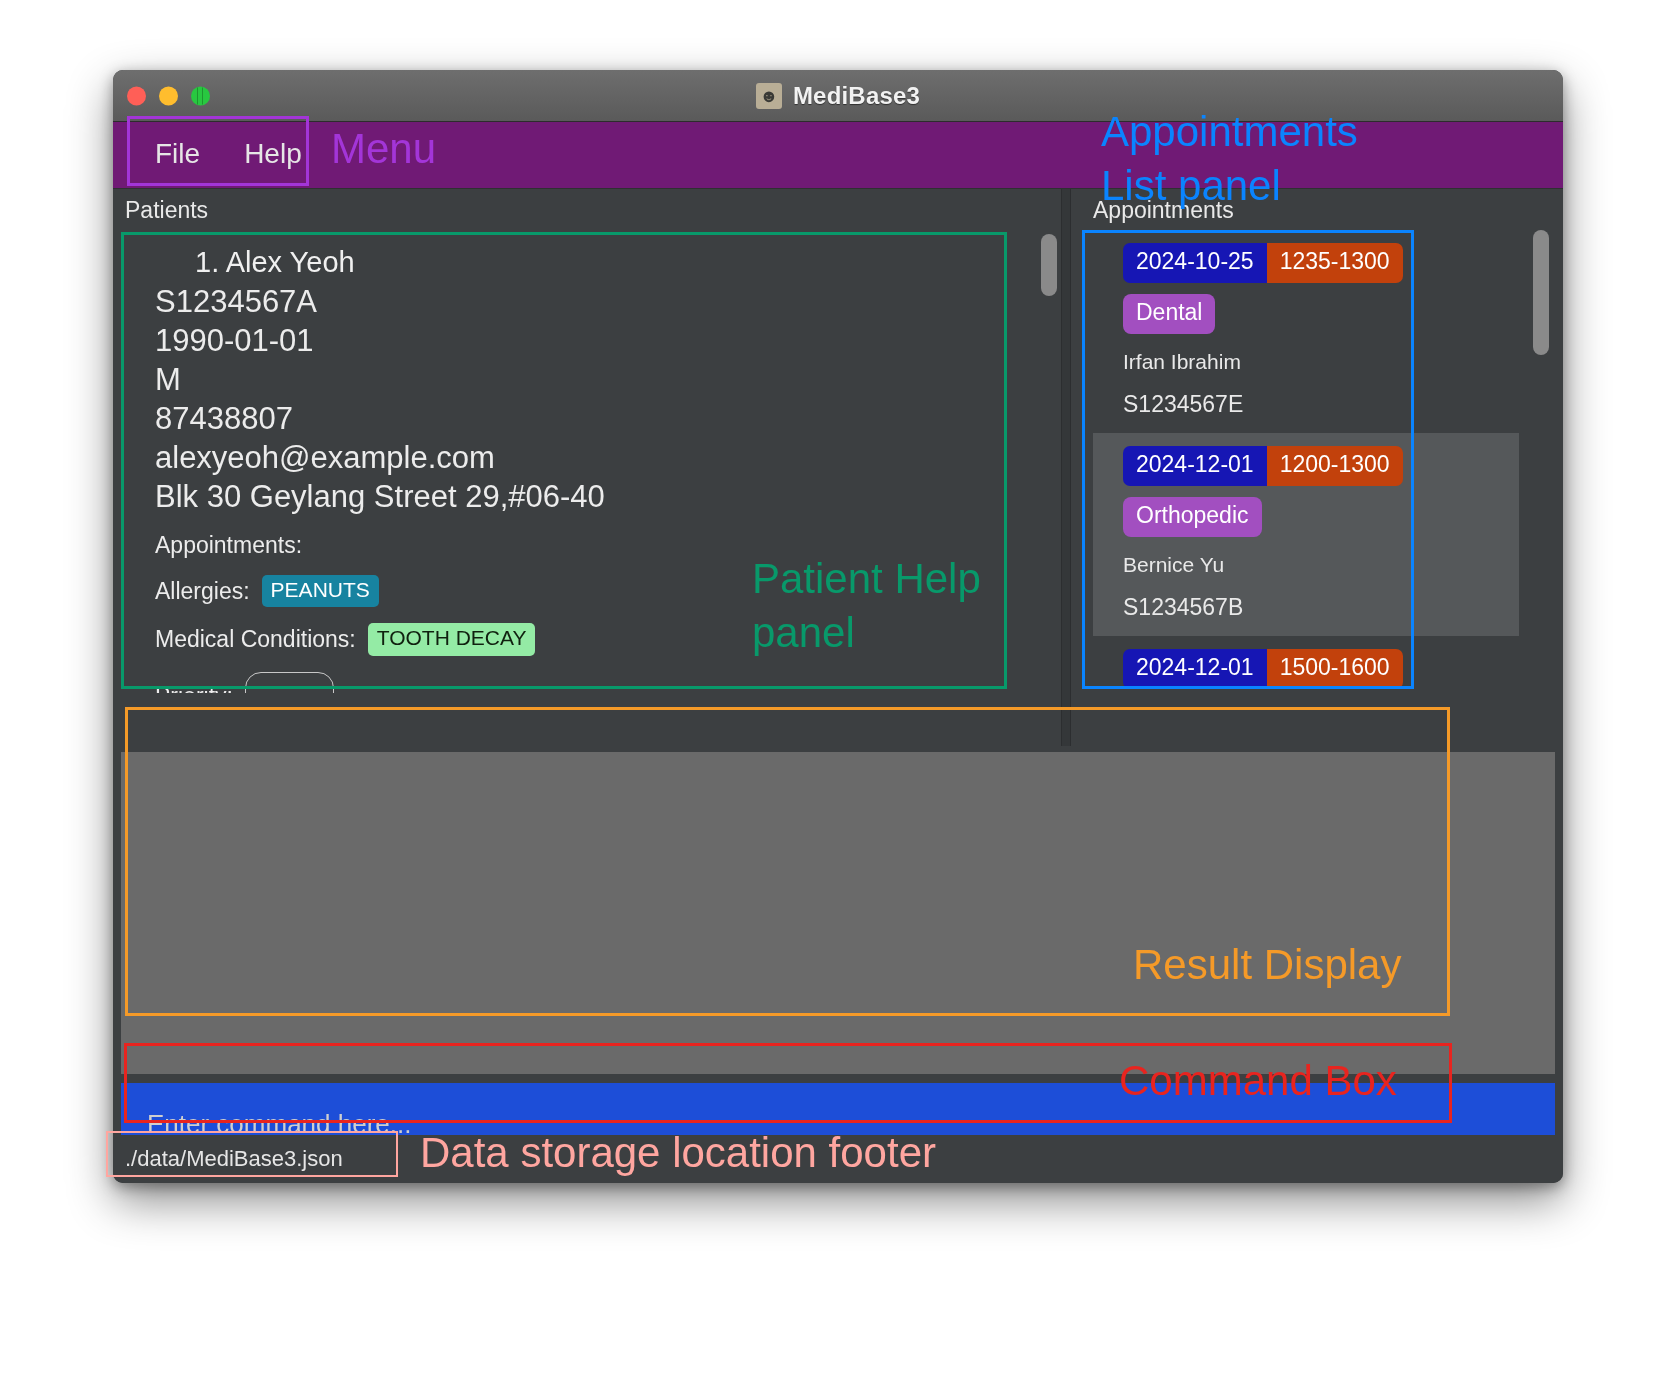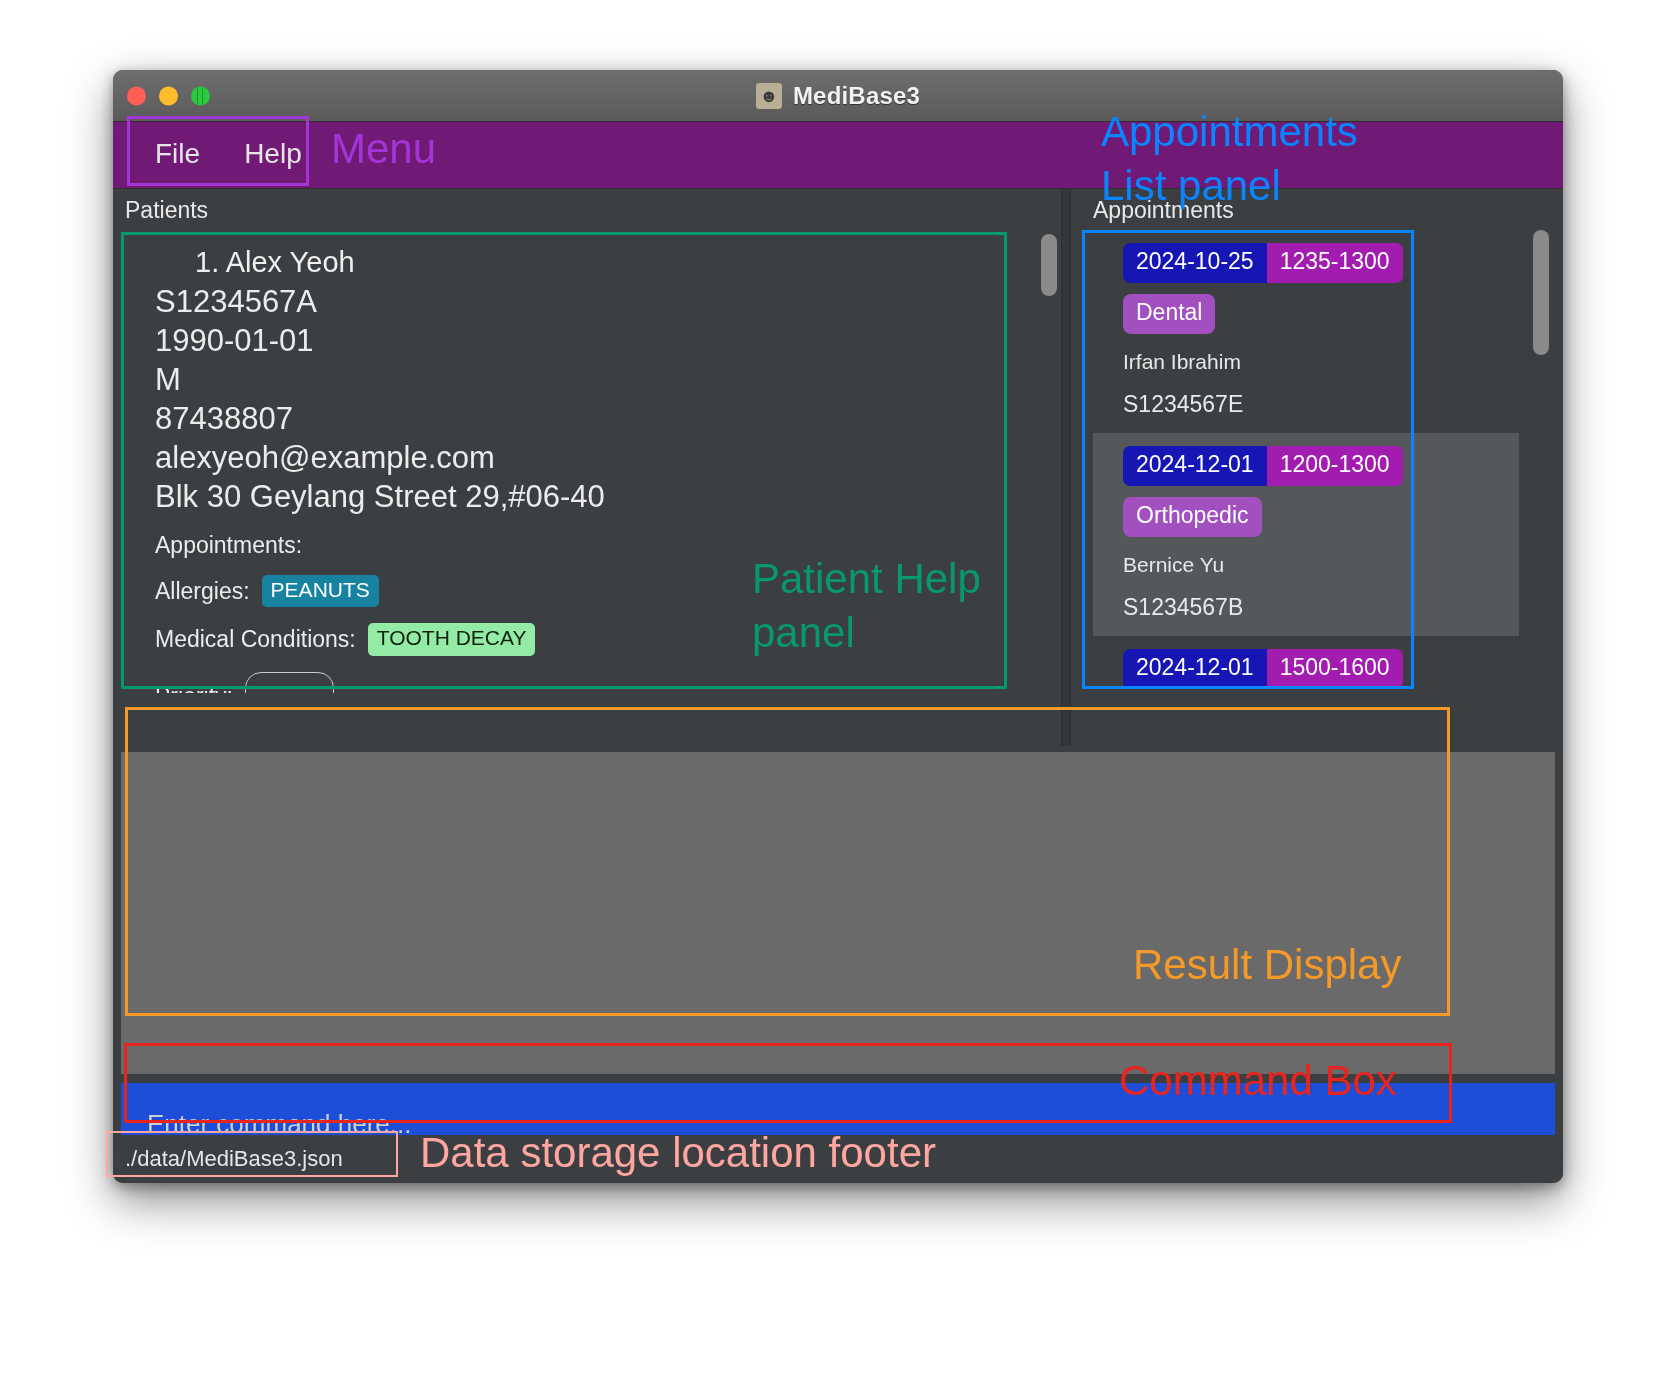--- a/index.html
+++ b/index.html
@@ -184,21 +184,21 @@
   }
   .appt-card.alt { background: #55585a; }
   .tagrow { display: flex; }
   .tag {
     font-size: 23px;
     padding: 5px 13px 8px 13px;
     color: #ffffff;
     white-space: nowrap;
   }
   .tag.date { background: #1616b4; border-radius: 7px 0 0 7px; }
-  .tag.time { background: #a21caf; border-radius: 0 7px 7px 0; }
+  .tag.time { background: #c2410c; border-radius: 0 7px 7px 0; }
   .tag.type {
     background: #a24fc0;
     border-radius: 8px;
     margin-top: 11px;
     display: inline-block;
   }
   .appt-person {
     color: #e9e9e9;
     font-size: 21px;
     margin-top: 16px;

